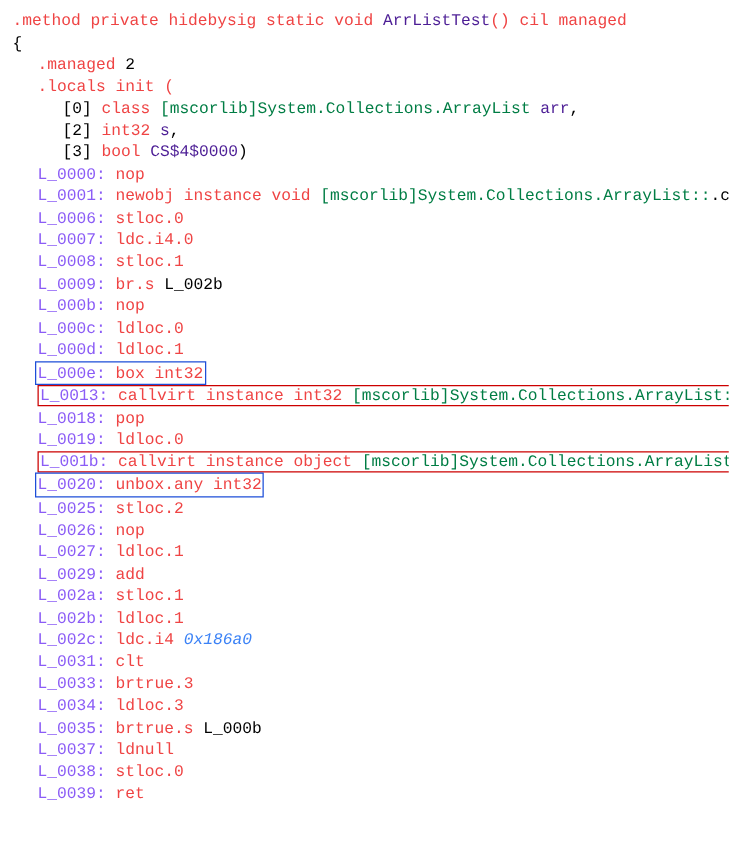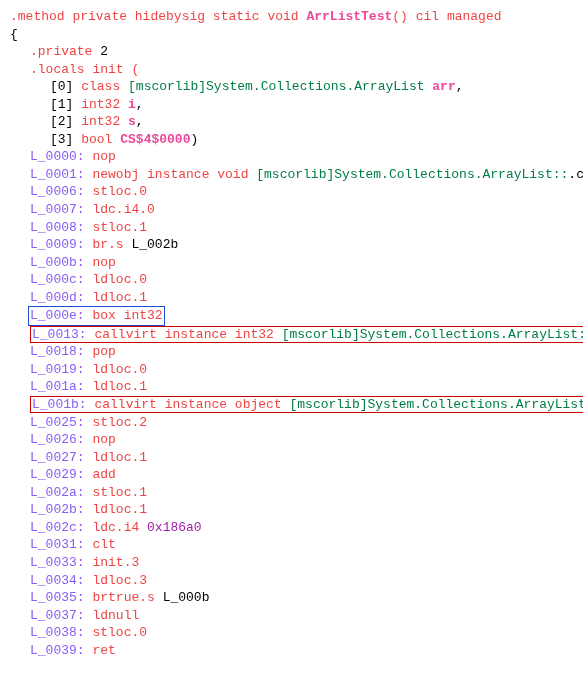--- a/index.html
+++ b/index.html
@@ -8,22 +8,22 @@
     font-family: Consolas, "Courier New", monospace;
     font-size: 13px;
     line-height: 1.35;
     background: #ffffff;
     color: #000;
     width: 563px;
   }
   .line { white-space: pre; }
   .kw { color: #ef4444; }
   .type { color: #007d44; }
-  .literal { color: #a21caf; }
-  .name-bold { font-weight: bold; color: #ec4899; }
+  .literal { color: #3b82f6; font-style: italic; }
+  .name-bold { font-weight: normal; color: #4c1d95; }
   .label { color: #8b5cf6; }
   .plain { color: #000; }
   .box1 {
     border: 1px solid #1d4ed8;
     display: inline-block;
     padding: 0 1px;
     margin-left: -2px;
     text-align: center;
   }
   .box2 {
@@ -33,48 +33,47 @@
   }
   .indent1 { padding-left: 20px; }
   .indent2 { padding-left: 40px; }
 </style>
 </head>
 <body>
 
 <div id="root">
     <div class="line"><span class="kw">.method private hidebysig static void </span><span class="name-bold">ArrListTest</span><span class="kw">() cil managed</span></div>
     <div class="line">{</div>
-    <div class="line indent1"><span class="kw">.private </span><span class="plain">2</span></div>
+    <div class="line indent1"><span class="kw">.managed </span><span class="plain">2</span></div>
     <div class="line indent1"><span class="kw">.locals init (</span></div>
     <div class="line indent2"><span class="plain">[0] </span><span class="kw">class </span><span class="type">[mscorlib]System.Collections.ArrayList </span><span class="name-bold">arr</span><span class="plain">,</span></div>
-    <div class="line indent2"><span class="plain">[1] </span><span class="kw">int32 </span><span class="name-bold">i</span><span class="plain">,</span></div>
     <div class="line indent2"><span class="plain">[2] </span><span class="kw">int32 </span><span class="name-bold">s</span><span class="plain">,</span></div>
     <div class="line indent2"><span class="plain">[3] </span><span class="kw">bool </span><span class="name-bold">CS$4$0000</span><span class="plain">)</span></div>
     <div class="line indent1"><span class="label">L_0000: </span><span class="kw">nop</span></div>
     <div class="line indent1"><span class="label">L_0001: </span><span class="kw">newobj</span><span class="plain"> </span><span class="kw">instance void </span><span class="type">[mscorlib]System.Collections.ArrayList::</span><span class="plain">.ctor()</span></div>
     <div class="line indent1"><span class="label">L_0006: </span><span class="kw">stloc.0</span></div>
     <div class="line indent1"><span class="label">L_0007: </span><span class="kw">ldc.i4.0</span></div>
     <div class="line indent1"><span class="label">L_0008: </span><span class="kw">stloc.1</span></div>
     <div class="line indent1"><span class="label">L_0009: </span><span class="kw">br.s</span><span class="plain"> L_002b</span></div>
     <div class="line indent1"><span class="label">L_000b: </span><span class="kw">nop</span></div>
     <div class="line indent1"><span class="label">L_000c: </span><span class="kw">ldloc.0</span></div>
     <div class="line indent1"><span class="label">L_000d: </span><span class="kw">ldloc.1</span></div>
     <div class="line indent1"><span class="box1"><span class="label">L_000e: </span><span class="kw">box</span><span class="plain"> </span><span class="kw">int32</span></span></div>
     <div class="line indent1"><span class="box2"><span class="label">L_0013: </span><span class="kw">callvirt</span><span class="plain"> </span><span class="kw">instance int32 </span><span class="type">[mscorlib]System.Collections.ArrayList::</span></span></div>
     <div class="line indent1"><span class="label">L_0018: </span><span class="kw">pop</span></div>
     <div class="line indent1"><span class="label">L_0019: </span><span class="kw">ldloc.0</span></div>
-    <div class="line indent1"><span class="label">L_001a: </span><span class="kw">ldloc.1</span></div>
     <div class="line indent1"><span class="box2"><span class="label">L_001b: </span><span class="kw">callvirt</span><span class="plain"> </span><span class="kw">instance object </span><span class="type">[mscorlib]System.Collections.ArrayList::</span></span></div>
+    <div class="line indent1"><span class="box1"><span class="label">L_0020: </span><span class="kw">unbox.any</span><span class="plain"> </span><span class="kw">int32</span></span></div>
     <div class="line indent1"><span class="label">L_0025: </span><span class="kw">stloc.2</span></div>
     <div class="line indent1"><span class="label">L_0026: </span><span class="kw">nop</span></div>
     <div class="line indent1"><span class="label">L_0027: </span><span class="kw">ldloc.1</span></div>
     <div class="line indent1"><span class="label">L_0029: </span><span class="kw">add</span></div>
     <div class="line indent1"><span class="label">L_002a: </span><span class="kw">stloc.1</span></div>
     <div class="line indent1"><span class="label">L_002b: </span><span class="kw">ldloc.1</span></div>
     <div class="line indent1"><span class="label">L_002c: </span><span class="kw">ldc.i4</span><span class="plain"> </span><span class="literal">0x186a0</span></div>
     <div class="line indent1"><span class="label">L_0031: </span><span class="kw">clt</span></div>
-    <div class="line indent1"><span class="label">L_0033: </span><span class="kw">init.3</span></div>
+    <div class="line indent1"><span class="label">L_0033: </span><span class="kw">brtrue.3</span></div>
     <div class="line indent1"><span class="label">L_0034: </span><span class="kw">ldloc.3</span></div>
     <div class="line indent1"><span class="label">L_0035: </span><span class="kw">brtrue.s</span><span class="plain"> L_000b</span></div>
     <div class="line indent1"><span class="label">L_0037: </span><span class="kw">ldnull</span></div>
     <div class="line indent1"><span class="label">L_0038: </span><span class="kw">stloc.0</span></div>
     <div class="line indent1"><span class="label">L_0039: </span><span class="kw">ret</span></div>
   </div>
 
 </body></html>

